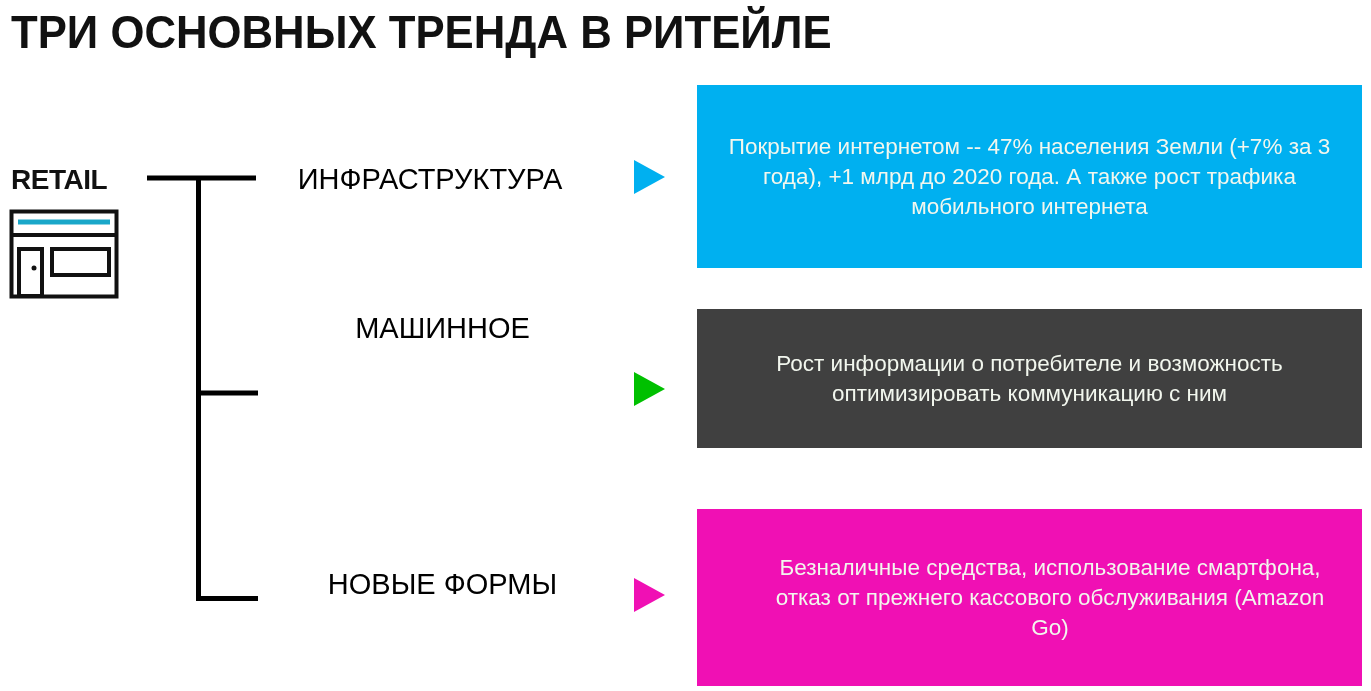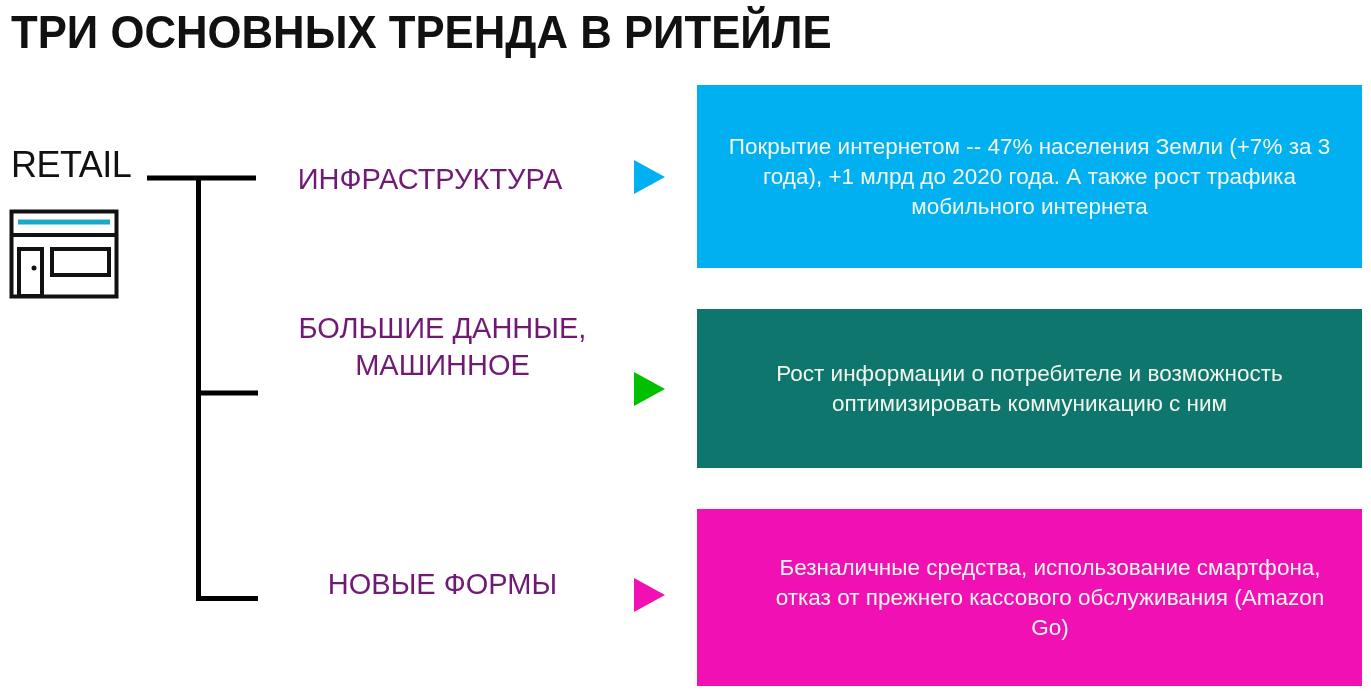--- a/index.html
+++ b/index.html
@@ -23,23 +23,23 @@
       font-weight: bold;
       letter-spacing: 0px;
       line-height: 56px;
       white-space: nowrap;
       transform: scaleX(0.93);
       transform-origin: left top;
     }
     .retail-label {
       position: absolute;
       left: 11px;
-      top: 149px;
-      font-size: 36px;
-      font-weight: normal;
+      top: 164px;
+      font-size: 28px;
+      font-weight: bold;
       line-height: 32px;
       letter-spacing: -0.5px;
     }
     .store-icon {
       position: absolute;
       left: 9px;
       top: 209px;
       width: 110px;
       height: 90px;
     }
@@ -48,21 +48,21 @@
       left: 0;
       top: 0;
       width: 300px;
       height: 691px;
     }
     .category {
       position: absolute;
       text-align: center;
       font-size: 29px;
       line-height: 37px;
-      color: #701a75;
+      color: #000000;
       white-space: nowrap;
     }
     .arrow {
       position: absolute;
       width: 32px;
       height: 34px;
     }
     .box {
       position: absolute;
       left: 697px;
@@ -107,27 +107,26 @@
   <div>ИНФРАСТРУКТУРА</div>
 </div>
 <svg class="arrow" style="left:634px; top:160px;" viewBox="0 0 32 34">
   <polygon points="0,0 31,17 0,34" fill="#00b0f0"></polygon>
 </svg>
 <div class="box" style="top:85px; height:183px; background:#00b0f0;">
   <div class="box-text" style="max-width:610px;">Покрытие интернетом -- 47% населения Земли (+7% за 3 года), +1 млрд до 2020 года. А также рост трафика мобильного интернета</div>
 </div>
 
 <div class="category" style="left:270px; top:310px; width:345px;">
-  <div>БОЛЬШИЕ ДАННЫЕ,</div>
   <div>МАШИННОЕ</div>
 </div>
 <svg class="arrow" style="left:634px; top:372px;" viewBox="0 0 32 34">
   <polygon points="0,0 31,17 0,34" fill="#00c000"></polygon>
 </svg>
-<div class="box" style="top:309px; height:159px; background:#0f766e;">
+<div class="box" style="top:309px; height:139px; background:#404040;">
   <div class="box-text" style="max-width:600px;">Рост информации о потребителе и возможность оптимизировать коммуникацию с ним</div>
 </div>
 
 <div class="category" style="left:270px; top:566px; width:345px;">
   <div>НОВЫЕ ФОРМЫ</div>
 </div>
 <svg class="arrow" style="left:634px; top:578px;" viewBox="0 0 32 34">
   <polygon points="0,0 31,17 0,34" fill="#f010b4"></polygon>
 </svg>
 <div class="box" style="top:509px; height:177px; background:#f010b4;">

